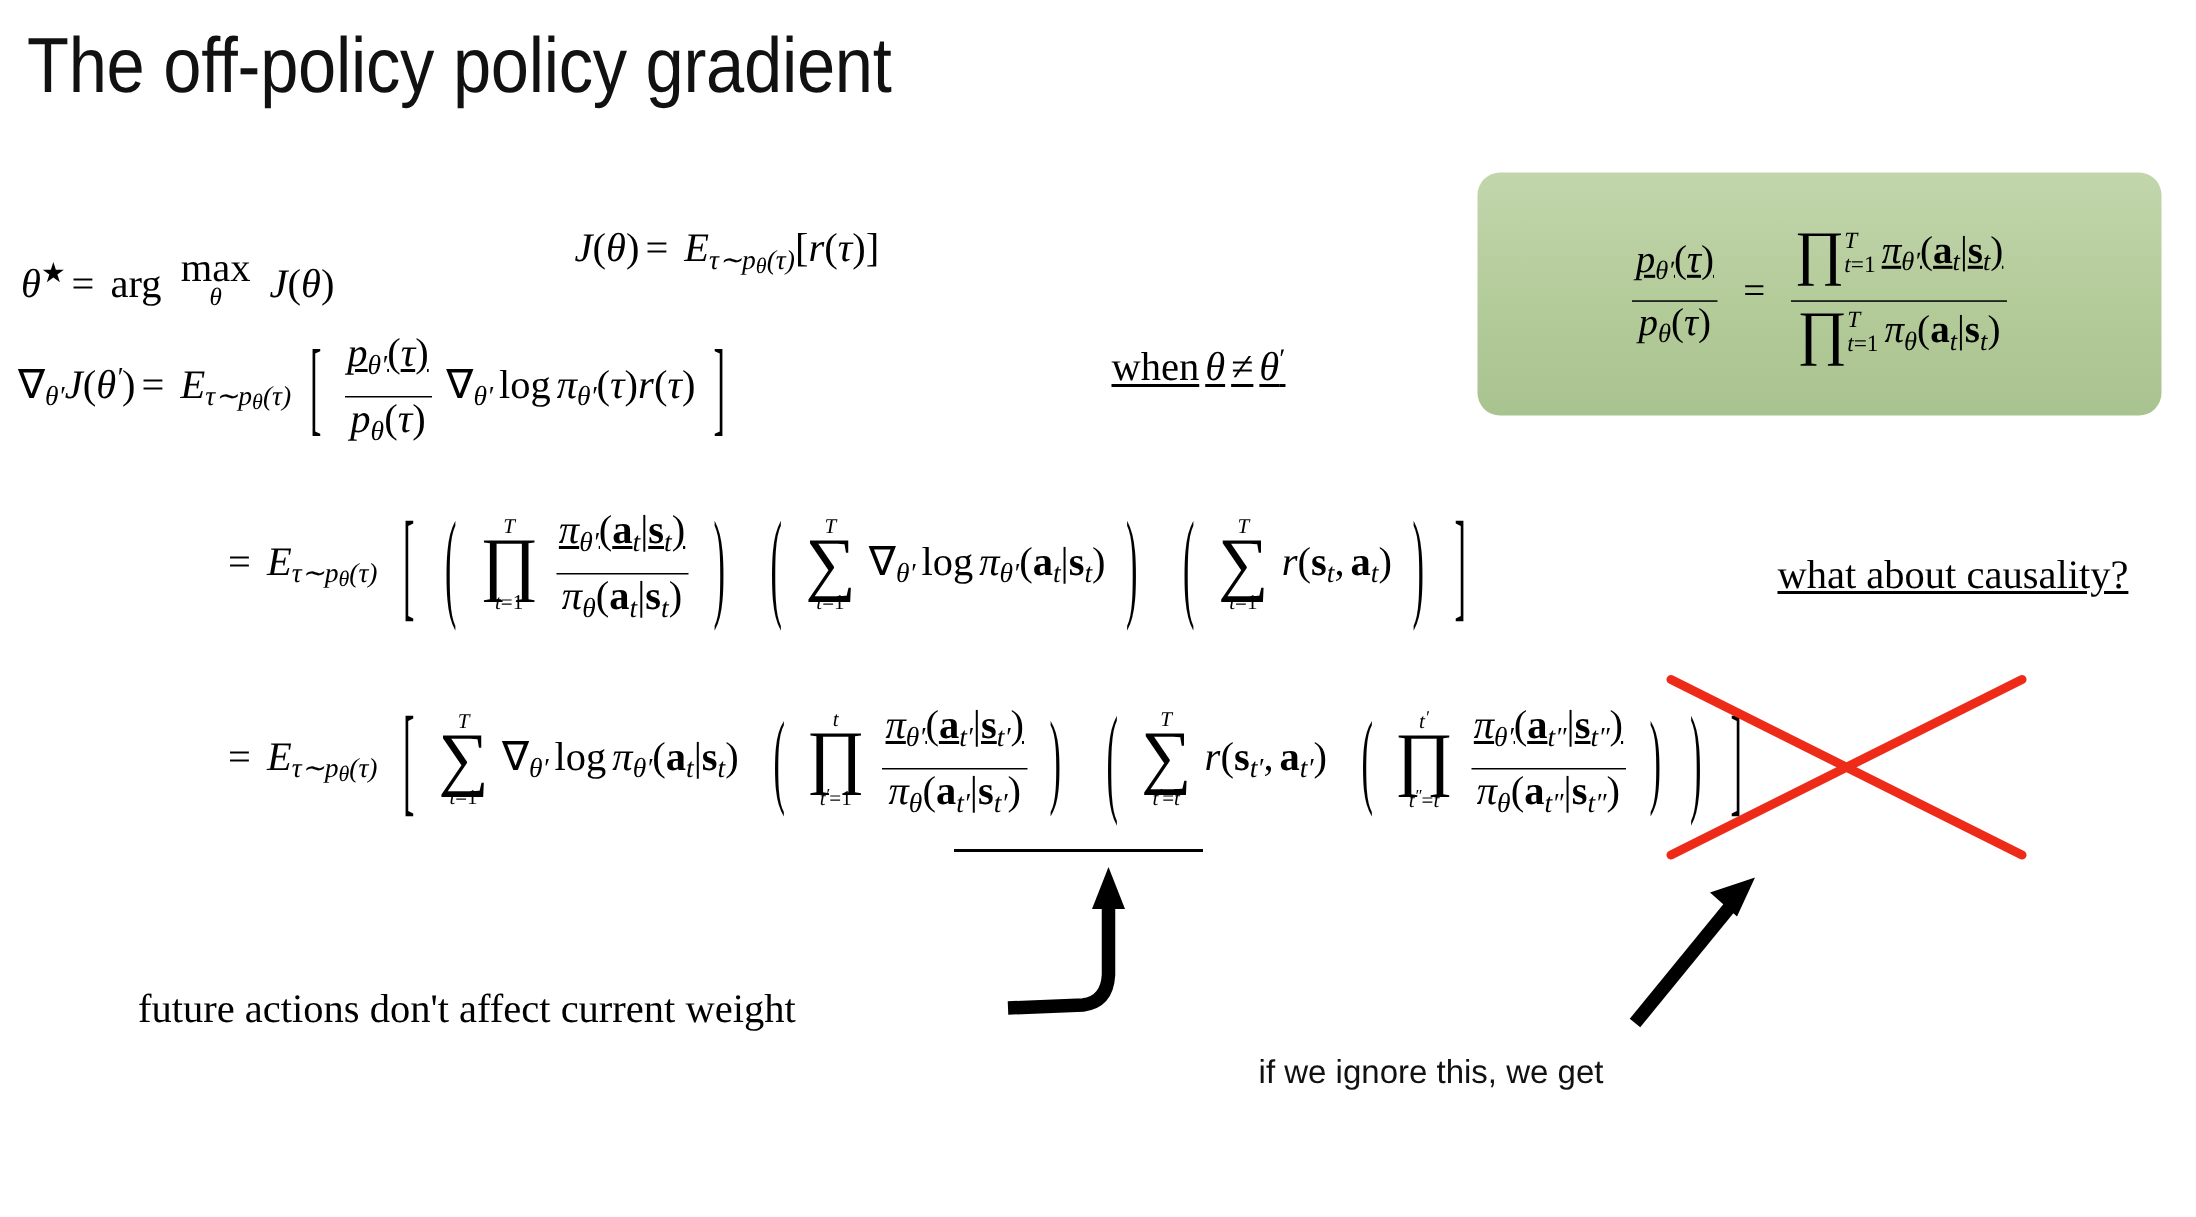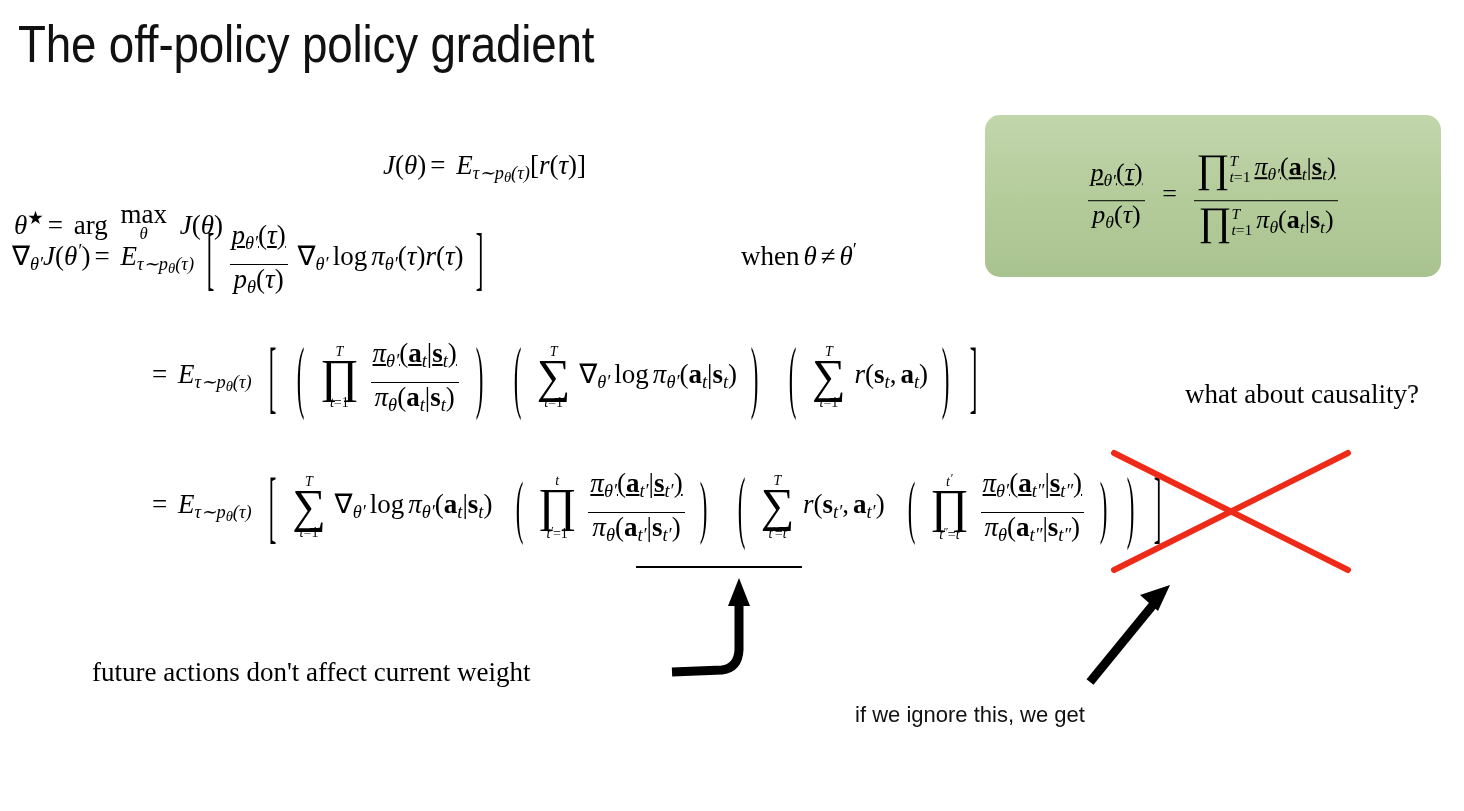--- a/index.html
+++ b/index.html
@@ -170,42 +170,42 @@
       <span class="den">
         <span class="opinline"><span class="glyph">∏</span><span class="lims"><span class="mi">T</span><span><span class="mi">t</span><span class="mup">=1</span></span></span></span><span class="sp-sm"></span><span class="mi">π</span><span class="sub">θ</span><span class="mup">(</span><span class="bf">a</span><span class="sub">t</span><span class="mup">|</span><span class="bf">s</span><span class="sub">t</span><span class="mup">)</span>
       </span>
     </span>
   </div>
 </div>
 
 <div class="math" style="left:14px; top:168px;">
   <span class="mi">θ</span><span class="sup" style="font-style:normal;">★</span><span class="sp-sm"></span><span class="mup">=</span><span class="sp-sm"></span>
   <span class="mup">arg</span><span class="sp-sm"></span>
-  <span class="op" style="vertical-align:-0.18em;"><span class="glyph" style="font-size:1em;margin-top:36px;"><span class="mup">max</span></span><span class="lim-bot" style="font-size:0.62em;">θ</span></span>
+  <span class="op" style="vertical-align:-0.18em;"><span class="glyph" style="font-size:1em;"><span class="mup">max</span></span><span class="lim-bot" style="font-size:0.62em;">θ</span></span>
   <span class="sp-sm"></span><span class="mi">J</span><span class="mup">(</span><span class="mi">θ</span><span class="mup">)</span>
 </div>
 
 <div class="math" style="left:383px; top:152px;">
   <span class="mi">J</span><span class="mup">(</span><span class="mi">θ</span><span class="mup">)</span><span class="sp-sm"></span><span class="mup">=</span><span class="sp-sm"></span>
   <span class="mi">E</span><span class="sub">τ∼<span class="mi">p</span><span style="font-size:0.8em;vertical-align:-0.2em;">θ</span>(τ)</span><span class="mup">[</span><span class="mi">r</span><span class="mup">(</span><span class="mi">τ</span><span class="mup">)</span><span class="mup">]</span>
 </div>
 
 <div class="math" style="left:12px; top:222px;">
   <span class="mup">∇</span><span class="sub">θ′</span><span class="mi">J</span><span class="mup">(</span><span class="mi">θ</span><span class="sup" style="vertical-align:0.45em;">′</span><span class="mup">)</span><span class="sp-sm"></span><span class="mup">=</span><span class="sp-sm"></span>
   <span class="mi">E</span><span class="sub">τ∼<span class="mi">p</span><span style="font-size:0.8em;vertical-align:-0.2em;">θ</span>(τ)</span>
   <span class="del d-md">[</span>
   <span class="frac">
     <span class="num"><span class="mi">p</span><span class="sub">θ′</span><span class="mup">(</span><span class="mi">τ</span><span class="mup">)</span></span>
     <span class="den"><span class="mi">p</span><span class="sub">θ</span><span class="mup">(</span><span class="mi">τ</span><span class="mup">)</span></span>
   </span>
   <span class="mup">∇</span><span class="sub">θ′</span><span class="sp-sm"></span><span class="mup">log</span><span class="sp-sm"></span><span class="mi">π</span><span class="sub">θ′</span><span class="mup">(</span><span class="mi">τ</span><span class="mup">)</span><span class="mi">r</span><span class="mup">(</span><span class="mi">τ</span><span class="mup">)</span>
   <span class="del d-md">]</span>
 </div>
 
-<div class="serif-note" style="left:741px; top:239px;">
+<div class="serif-note" style="left:741px; top:229px;text-decoration:underline;">
   <span class="mup">when</span><span class="sp-sm"></span><span class="mi">θ</span><span class="sp-sm"></span><span class="mup">≠</span><span class="sp-sm"></span><span class="mi">θ</span><span style="font-size:0.7em;vertical-align:0.45em;">′</span>
 </div>
 
 <div class="math" style="left:152px; top:340px;">
   <span class="mup">=</span><span class="sp-sm"></span>
   <span class="mi">E</span><span class="sub">τ∼<span class="mi">p</span><span style="font-size:0.8em;vertical-align:-0.2em;">θ</span>(τ)</span><span class="sp-sm"></span>
   <span class="del d-lg">[</span>
   <span class="del d-lg">(</span>
   <span class="op"><span class="lim-top">T</span><span class="glyph">∏</span><span class="lim-bot"><span class="mi">t</span><span class="mup">=1</span></span></span>
   <span class="frac">
@@ -219,21 +219,21 @@
   <span class="mup">∇</span><span class="sub">θ′</span><span class="sp-sm"></span><span class="mup">log</span><span class="sp-sm"></span><span class="mi">π</span><span class="sub">θ′</span><span class="mup">(</span><span class="bf">a</span><span class="sub">t</span><span class="mup">|</span><span class="bf">s</span><span class="sub">t</span><span class="mup">)</span>
   <span class="del d-lg">)</span>
   <span class="sp-sm"></span>
   <span class="del d-lg">(</span>
   <span class="op"><span class="lim-top">T</span><span class="glyph">∑</span><span class="lim-bot"><span class="mi">t</span><span class="mup">=1</span></span></span>
   <span class="mi">r</span><span class="mup">(</span><span class="bf">s</span><span class="sub">t</span><span class="mup">,</span><span class="sp-sm"></span><span class="bf">a</span><span class="sub">t</span><span class="mup">)</span>
   <span class="del d-lg">)</span>
   <span class="del d-lg">]</span>
 </div>
 
-<div class="serif-note" style="left:1185px; top:379px;">what about causality?</div>
+<div class="serif-note" style="left:1185px; top:368px;text-decoration:underline;">what about causality?</div>
 
 <div class="math" style="left:152px; top:470px;">
   <span class="mup">=</span><span class="sp-sm"></span>
   <span class="mi">E</span><span class="sub">τ∼<span class="mi">p</span><span style="font-size:0.8em;vertical-align:-0.2em;">θ</span>(τ)</span><span class="sp-sm"></span>
   <span class="del d-lg">[</span>
   <span class="op"><span class="lim-top">T</span><span class="glyph">∑</span><span class="lim-bot"><span class="mi">t</span><span class="mup">=1</span></span></span>
   <span class="mup">∇</span><span class="sub">θ′</span><span class="sp-sm"></span><span class="mup">log</span><span class="sp-sm"></span><span class="mi">π</span><span class="sub">θ′</span><span class="mup">(</span><span class="bf">a</span><span class="sub">t</span><span class="mup">|</span><span class="bf">s</span><span class="sub">t</span><span class="mup">)</span>
   <span class="sp-sm"></span>
   <span class="del d-md">(</span>
   <span class="op"><span class="lim-top"><span class="mi">t</span></span><span class="glyph">∏</span><span class="lim-bot"><span class="mi">t</span><span style="font-size:0.8em;vertical-align:0.35em;">′</span><span class="mup">=1</span></span></span>
@@ -273,15 +273,15 @@
   </g>
 
   <g>
     <line x1="1090" y1="682" x2="1157" y2="600" stroke="#000000" stroke-width="9" stroke-linecap="butt"></line>
     <polygon points="1170,585 1140,595 1158,611" fill="#000000"></polygon>
   </g>
 </svg>
 
 <div class="serif-note" style="left:92px; top:657px;">future actions don't affect current weight</div>
 
-<div class="sans-note" style="left:760px; top:700px; width:420px;">
+<div class="sans-note" style="left:744px; top:700px; width:420px;">
   <div>if we ignore this, we get</div>
 </div>
 
 </body></html>

